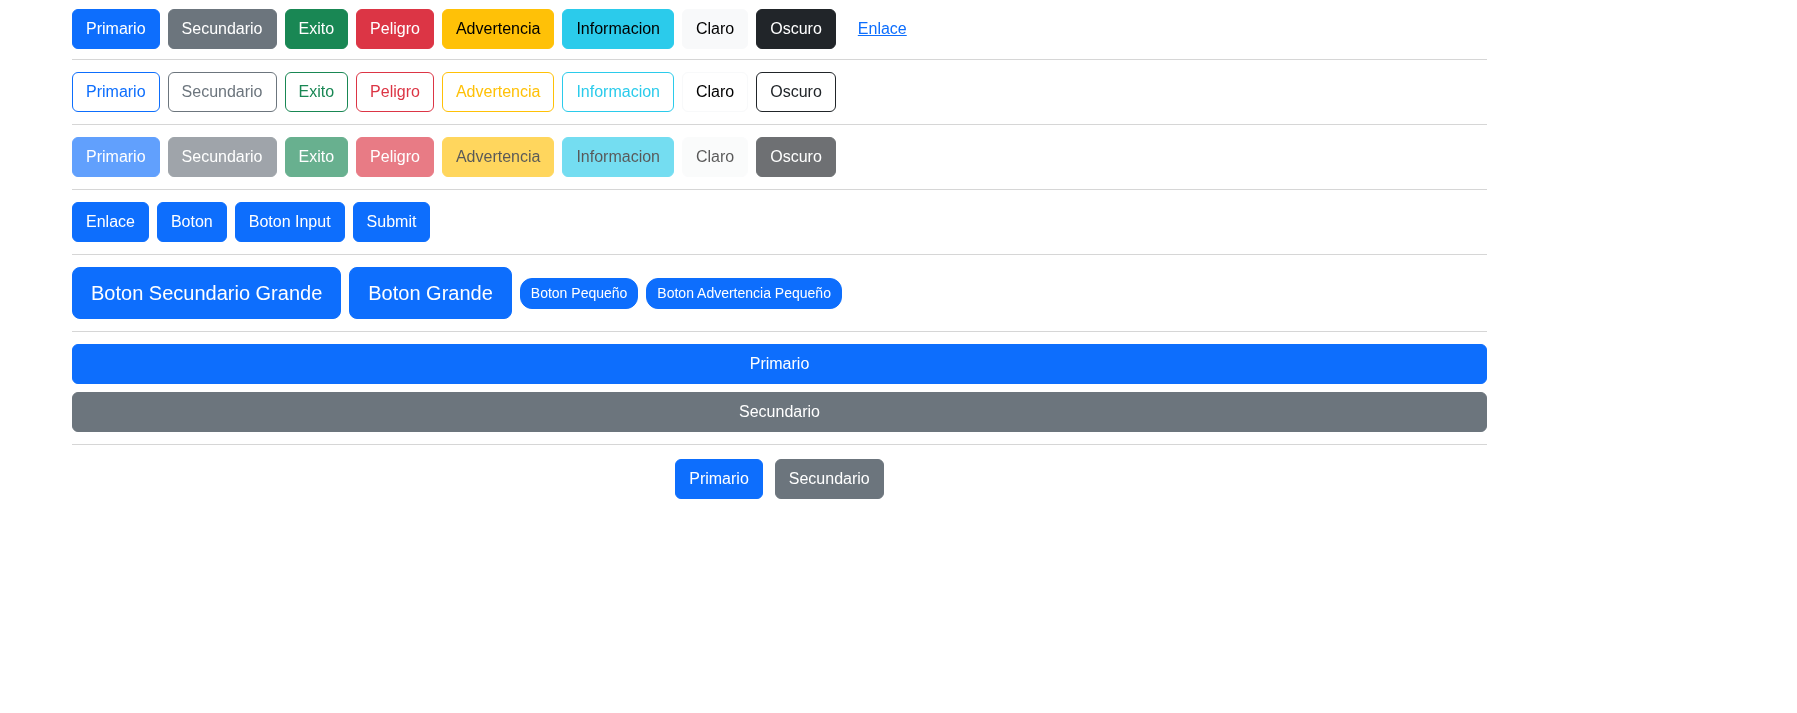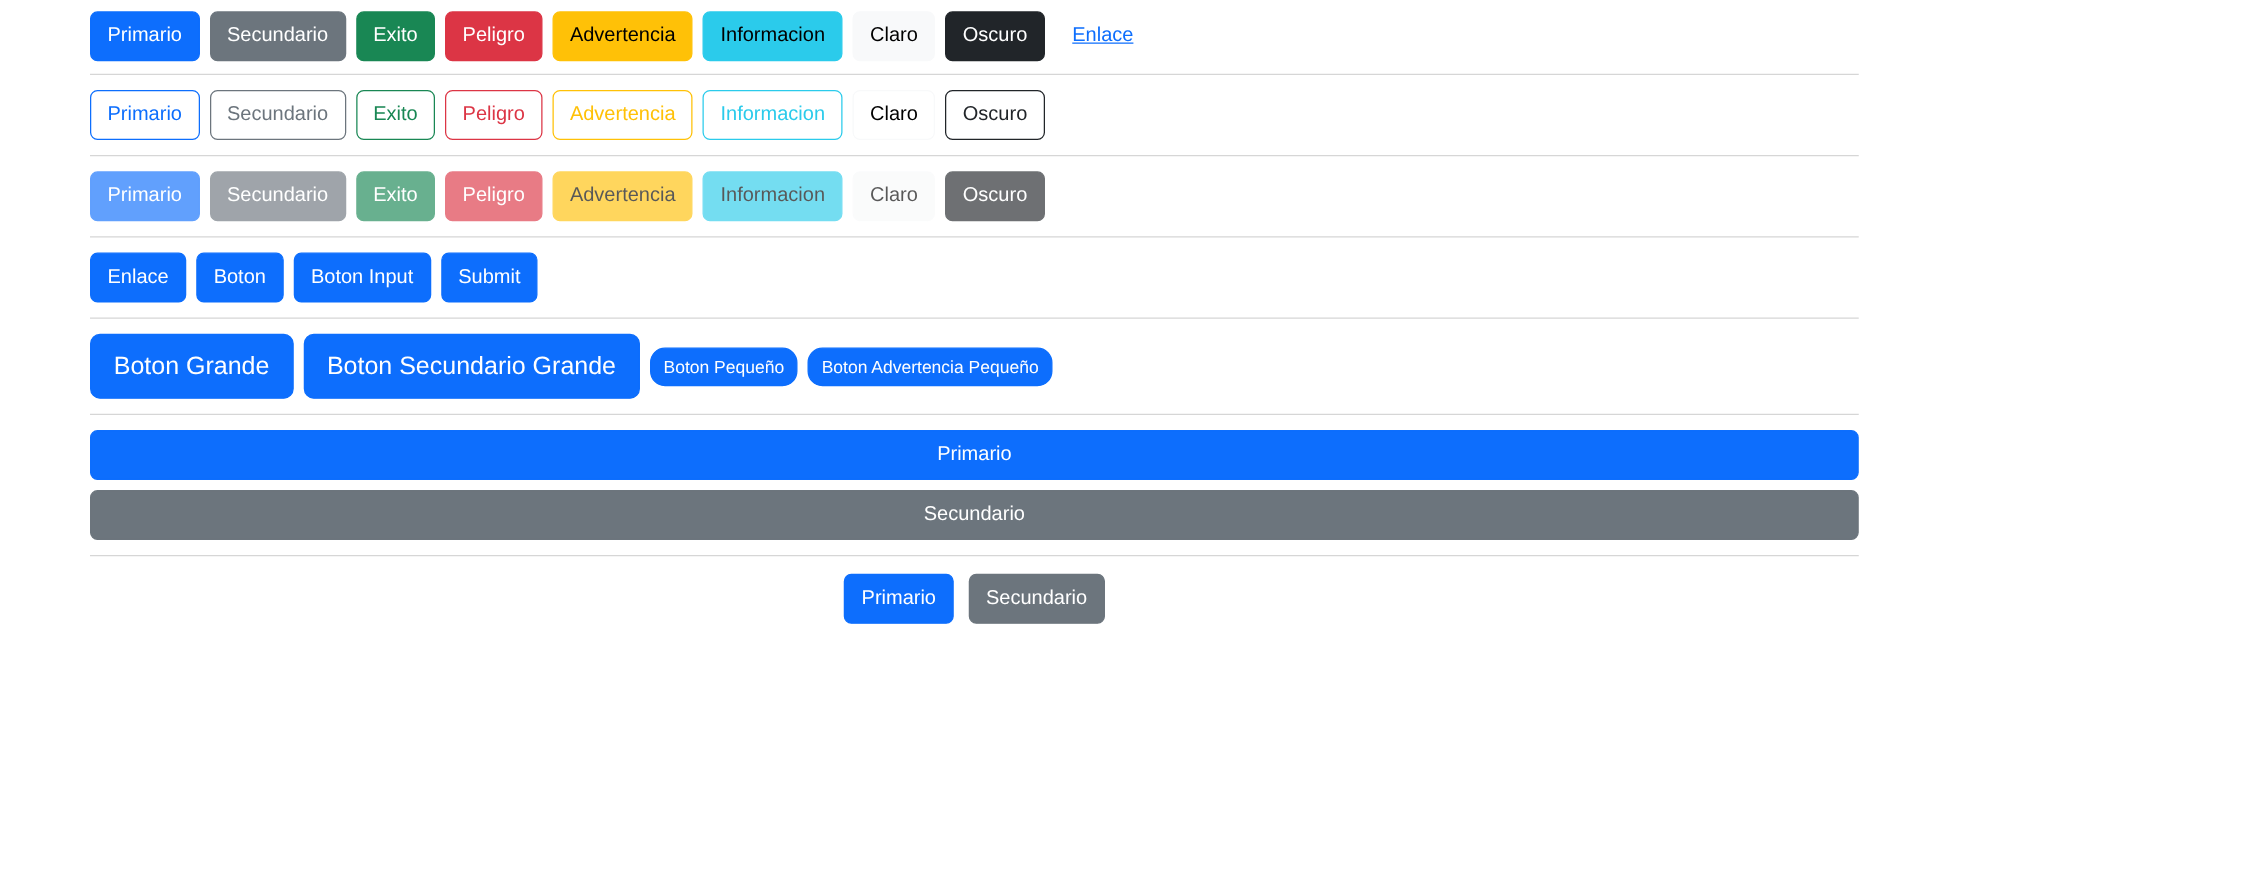--- a/index.html
+++ b/index.html
@@ -174,22 +174,22 @@
   <div class="row-block row-std">
     <a href="#" class="btn btn-primary">Enlace</a>
     <button class="btn btn-primary">Boton</button>
     <input type="button" class="btn btn-primary" value="Boton Input" style="">
     <input type="submit" class="btn btn-primary" value="Submit" style="">
   </div>
 
   <hr class="divider">
 
   <div class="row-block row-std">
+    <button class="btn btn-primary btn-lg">Boton Secundario Grande</button>
     <button class="btn btn-primary btn-lg">Boton Grande</button>
-    <button class="btn btn-primary btn-lg">Boton Secundario Grande</button>
     <button class="btn btn-primary btn-sm">Boton Pequeño</button>
     <button class="btn btn-primary btn-sm">Boton Advertencia Pequeño</button>
   </div>
 
   <hr class="divider">
 
   <div class="block-stack">
     <button class="btn btn-primary btn-block">Primario</button>
     <button class="btn btn-secondary btn-block">Secundario</button>
   </div>

